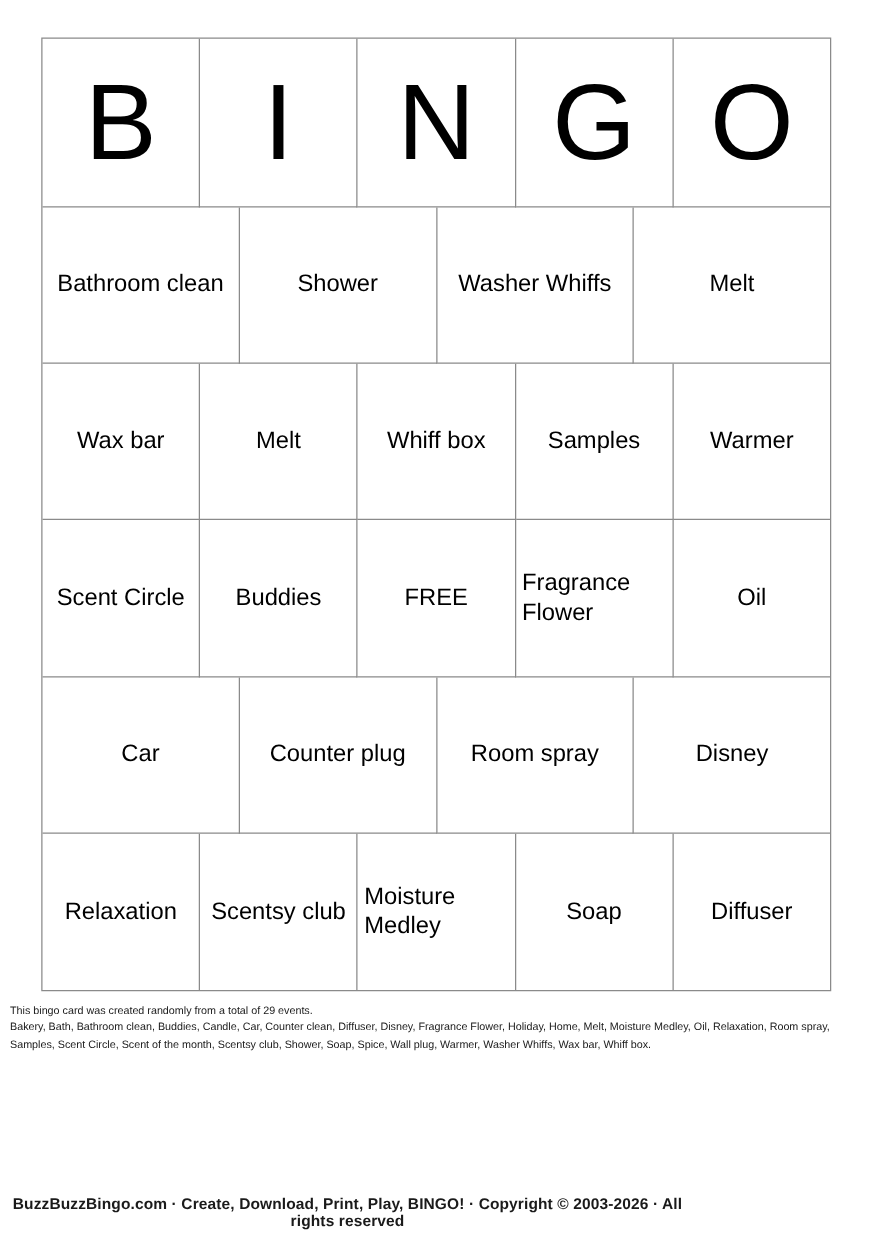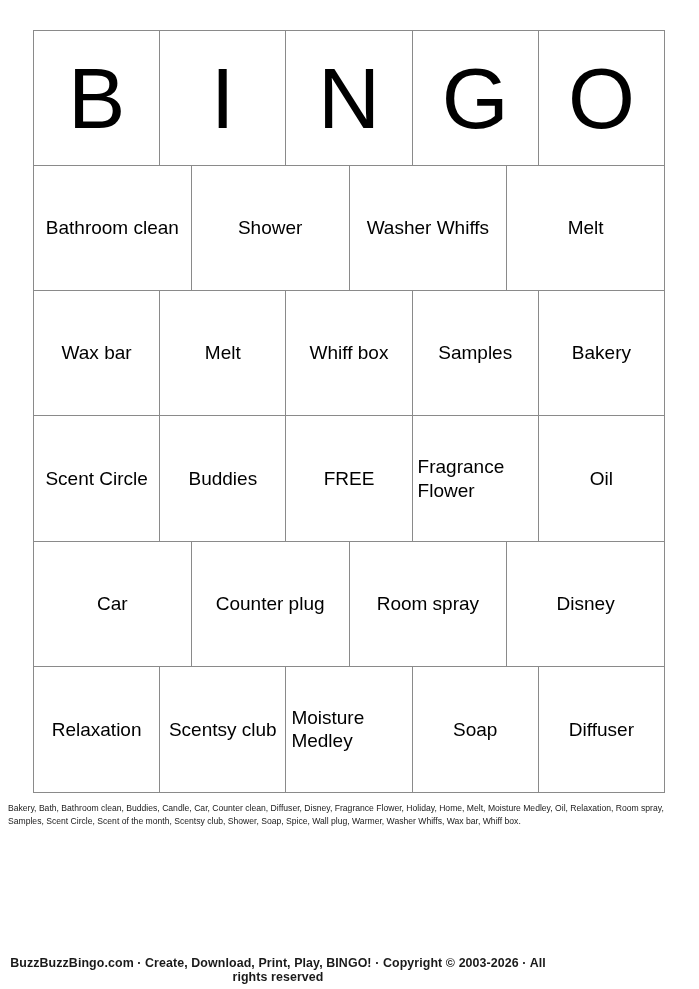--- a/index.html
+++ b/index.html
@@ -147,21 +147,21 @@
       <div class="cell">
           <span class="cell-text">Melt</span>
         </div>
       <div class="cell">
           <span class="cell-text">Whiff box</span>
         </div>
       <div class="cell">
           <span class="cell-text">Samples</span>
         </div>
       <div class="cell">
-          <span class="cell-text">Bakery</span>
+          <span class="cell-text">Warmer</span>
         </div>
     </div>
 
     <div class="grid-row">
       <div class="cell">
           <span class="cell-text">Scent Circle</span>
         </div>
       <div class="cell">
           <span class="cell-text">Buddies</span>
         </div>
@@ -205,18 +205,19 @@
           <span class="cell-text">Soap</span>
         </div>
       <div class="cell">
           <span class="cell-text">Diffuser</span>
         </div>
     </div>
 
   </div>
 
   <div class="fineprint">
+    <span class="line">This bingo card was created randomly from a total of 29 events.</span>
     <span class="line">Bakery, Bath, Bathroom clean, Buddies, Candle, Car, Counter clean, Diffuser, Disney, Fragrance Flower, Holiday, Home, Melt, Moisture Medley, Oil, Relaxation, Room spray, Samples, Scent Circle, Scent of the month, Scentsy club, Shower, Soap, Spice, Wall plug, Warmer, Washer Whiffs, Wax bar, Whiff box.</span>
   </div>
 
   <div class="footer">BuzzBuzzBingo.com · Create, Download, Print, Play, BINGO! · Copyright © 2003-2026 · All rights reserved</div>
 
 </div>
 
 </body></html>

